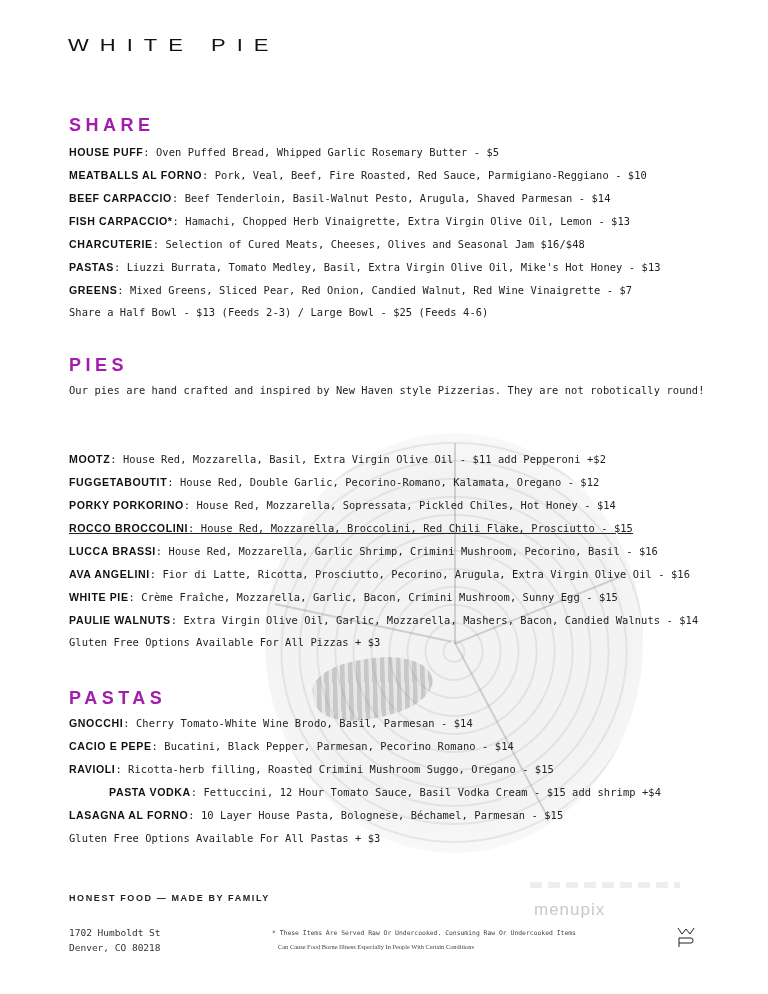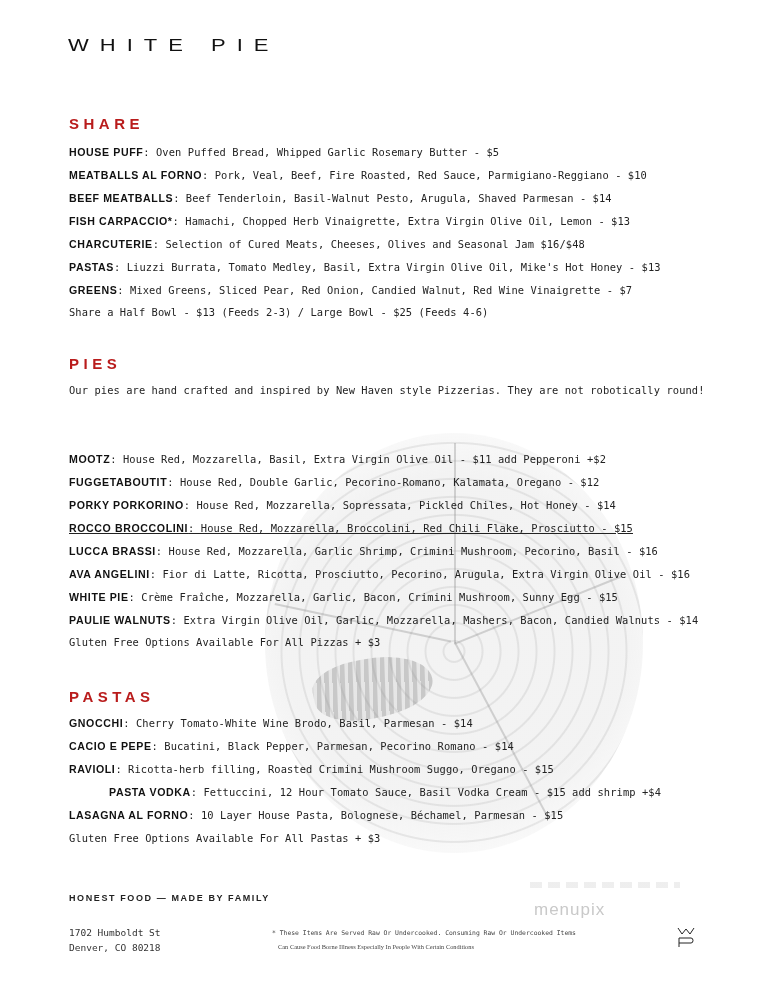--- a/index.html
+++ b/index.html
@@ -31,21 +31,21 @@
       position: absolute; left: 68px; top: 35px;
       font-family: "Liberation Sans", sans-serif; font-weight: 300;
       font-size: 22px; letter-spacing: 11px; color: #111;
       transform: scaleY(0.78); transform-origin: left top;
       z-index: 1;
     }
 
     .section-title {
       position: absolute; left: 69px;
       font-family: "Liberation Sans", sans-serif; font-weight: 700;
-      font-size: 15px; letter-spacing: 4.5px; color: #b91c1c;
+      font-size: 18px; letter-spacing: 4.5px; color: #a21caf;
       z-index: 1;
     }
 
     .line {
       position: absolute; left: 69px; white-space: nowrap;
       font-family: "DejaVu Sans Mono", monospace; font-size: 10.4px; color: #222;
       letter-spacing: 0.1px;
       z-index: 1;
     }
     .line .name {
@@ -94,21 +94,21 @@
     <div class="slice-line" style="left:10px;top:170px;width:180px;height:2px;transform:rotate(12deg);"></div>
     <div class="smudge"></div>
   </div>
 
   <div class="logo">WHITE PIE</div>
 
   <div class="section-title" style="top:115px;">SHARE</div>
 
   <div class="line" style="top:146px;"><span class="name">HOUSE PUFF</span><span>: Oven Puffed Bread, Whipped Garlic Rosemary Butter - $5</span></div>
   <div class="line" style="top:169px;"><span class="name">MEATBALLS AL FORNO</span><span>: Pork, Veal, Beef, Fire Roasted, Red Sauce, Parmigiano-Reggiano - $10</span></div>
-  <div class="line" style="top:192px;"><span class="name">BEEF MEATBALLS</span><span>:  Beef Tenderloin, Basil-Walnut Pesto, Arugula, Shaved Parmesan - $14</span></div>
+  <div class="line" style="top:192px;"><span class="name">BEEF CARPACCIO</span><span>:  Beef Tenderloin, Basil-Walnut Pesto, Arugula, Shaved Parmesan - $14</span></div>
   <div class="line" style="top:215px;"><span class="name">FISH CARPACCIO*</span><span>: Hamachi, Chopped Herb Vinaigrette, Extra Virgin Olive Oil, Lemon - $13</span></div>
   <div class="line" style="top:238px;"><span class="name">CHARCUTERIE</span><span>: Selection of Cured Meats, Cheeses, Olives and Seasonal Jam $16/$48</span></div>
   <div class="line" style="top:261px;"><span class="name">PASTAS</span><span>: Liuzzi Burrata, Tomato Medley, Basil, Extra Virgin Olive Oil, Mike's Hot Honey - $13</span></div>
   <div class="line" style="top:284px;"><span class="name">GREENS</span><span>: Mixed Greens, Sliced Pear, Red Onion, Candied Walnut, Red Wine Vinaigrette - $7</span></div>
   <div class="line" style="top:306px;">Share a Half Bowl - $13 (Feeds 2-3) / Large Bowl - $25 (Feeds 4-6)</div>
 
   <div class="section-title" style="top:355px;">PIES</div>
   <div class="line" style="top:384px;">Our pies are hand crafted and inspired by New Haven style Pizzerias. They are not robotically round!</div>
 
   <div class="line" style="top:453px;"><span class="name">MOOTZ</span><span>: House Red, Mozzarella, Basil, Extra Virgin Olive Oil - $11 add Pepperoni +$2</span></div>

